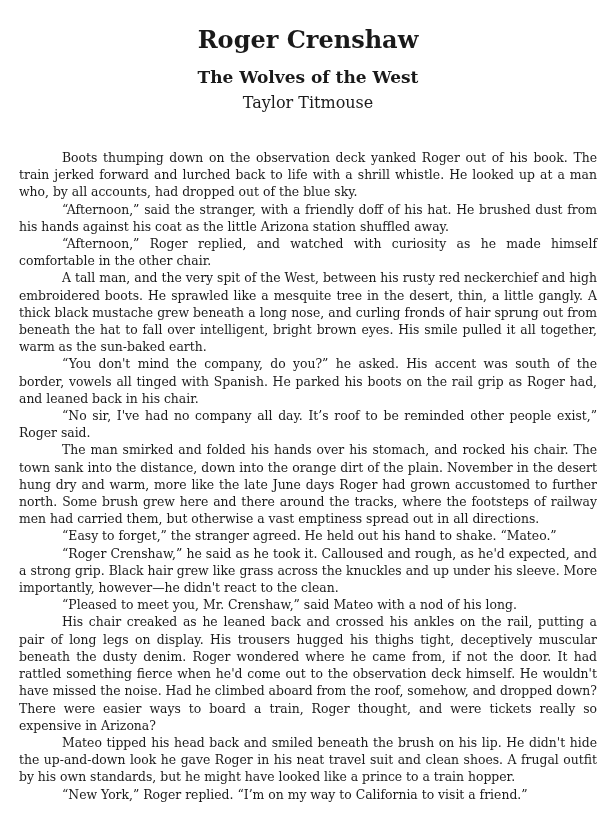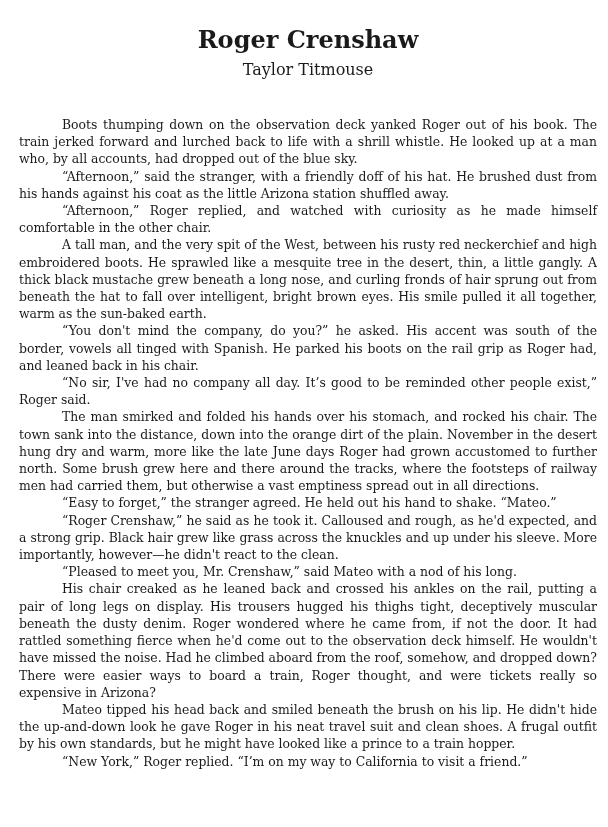--- a/index.html
+++ b/index.html
@@ -51,28 +51,29 @@
     margin: 0;
     padding: 0;
     text-indent: 43px;
   }
 </style>
 </head>
 <body>
 
 <div class="page">
   <h1 class="title">Roger Crenshaw</h1>
+  <h2 class="subtitle">The Wolves of the West</h2>
   <div class="author">Taylor Titmouse</div>
   <div class="body-text">
       <p>Boots thumping down on the observation deck yanked Roger out of his book. The train jerked forward and lurched back to life with a shrill whistle. He looked up at a man who, by all accounts, had dropped out of the blue sky.</p>
       <p>“Afternoon,” said the stranger, with a friendly doff of his hat. He brushed dust from his hands against his coat as the little Arizona station shuffled away.</p>
       <p>“Afternoon,” Roger replied, and watched with curiosity as he made himself comfortable in the other chair.</p>
       <p>A tall man, and the very spit of the West, between his rusty red neckerchief and high embroidered boots. He sprawled like a mesquite tree in the desert, thin, a little gangly. A thick black mustache grew beneath a long nose, and curling fronds of hair sprung out from beneath the hat to fall over intelligent, bright brown eyes. His smile pulled it all together, warm as the sun-baked earth.</p>
       <p>“You don't mind the company, do you?” he asked. His accent was south of the border, vowels all tinged with Spanish. He parked his boots on the rail grip as Roger had, and leaned back in his chair.</p>
-      <p>“No sir, I've had no company all day. It’s good to be reminded other people exist,” Roger said.</p>
+      <p>“No sir, I've had no company all day. It’s roof to be reminded other people exist,” Roger said.</p>
       <p>The man smirked and folded his hands over his stomach, and rocked his chair. The town sank into the distance, down into the orange dirt of the plain. November in the desert hung dry and warm, more like the late June days Roger had grown accustomed to further north. Some brush grew here and there around the tracks, where the footsteps of railway men had carried them, but otherwise a vast emptiness spread out in all directions.</p>
       <p>“Easy to forget,” the stranger agreed. He held out his hand to shake. “Mateo.”</p>
       <p>“Roger Crenshaw,” he said as he took it. Calloused and rough, as he'd expected, and a strong grip. Black hair grew like grass across the knuckles and up under his sleeve. More importantly, however—he didn't react to the clean.</p>
       <p>“Pleased to meet you, Mr. Crenshaw,” said Mateo with a nod of his long.</p>
       <p>His chair creaked as he leaned back and crossed his ankles on the rail, putting a pair of long legs on display. His trousers hugged his thighs tight, deceptively muscular beneath the dusty denim. Roger wondered where he came from, if not the door. It had rattled something fierce when he'd come out to the observation deck himself. He wouldn't have missed the noise. Had he climbed aboard from the roof, somehow, and dropped down? There were easier ways to board a train, Roger thought, and were tickets really so expensive in Arizona?</p>
       <p>Mateo tipped his head back and smiled beneath the brush on his lip. He didn't hide the up-and-down look he gave Roger in his neat travel suit and clean shoes. A frugal outfit by his own standards, but he might have looked like a prince to a train hopper.</p>
       <p>“New York,” Roger replied. “I’m on my way to California to visit a friend.”</p>
     </div>
 </div>
 

